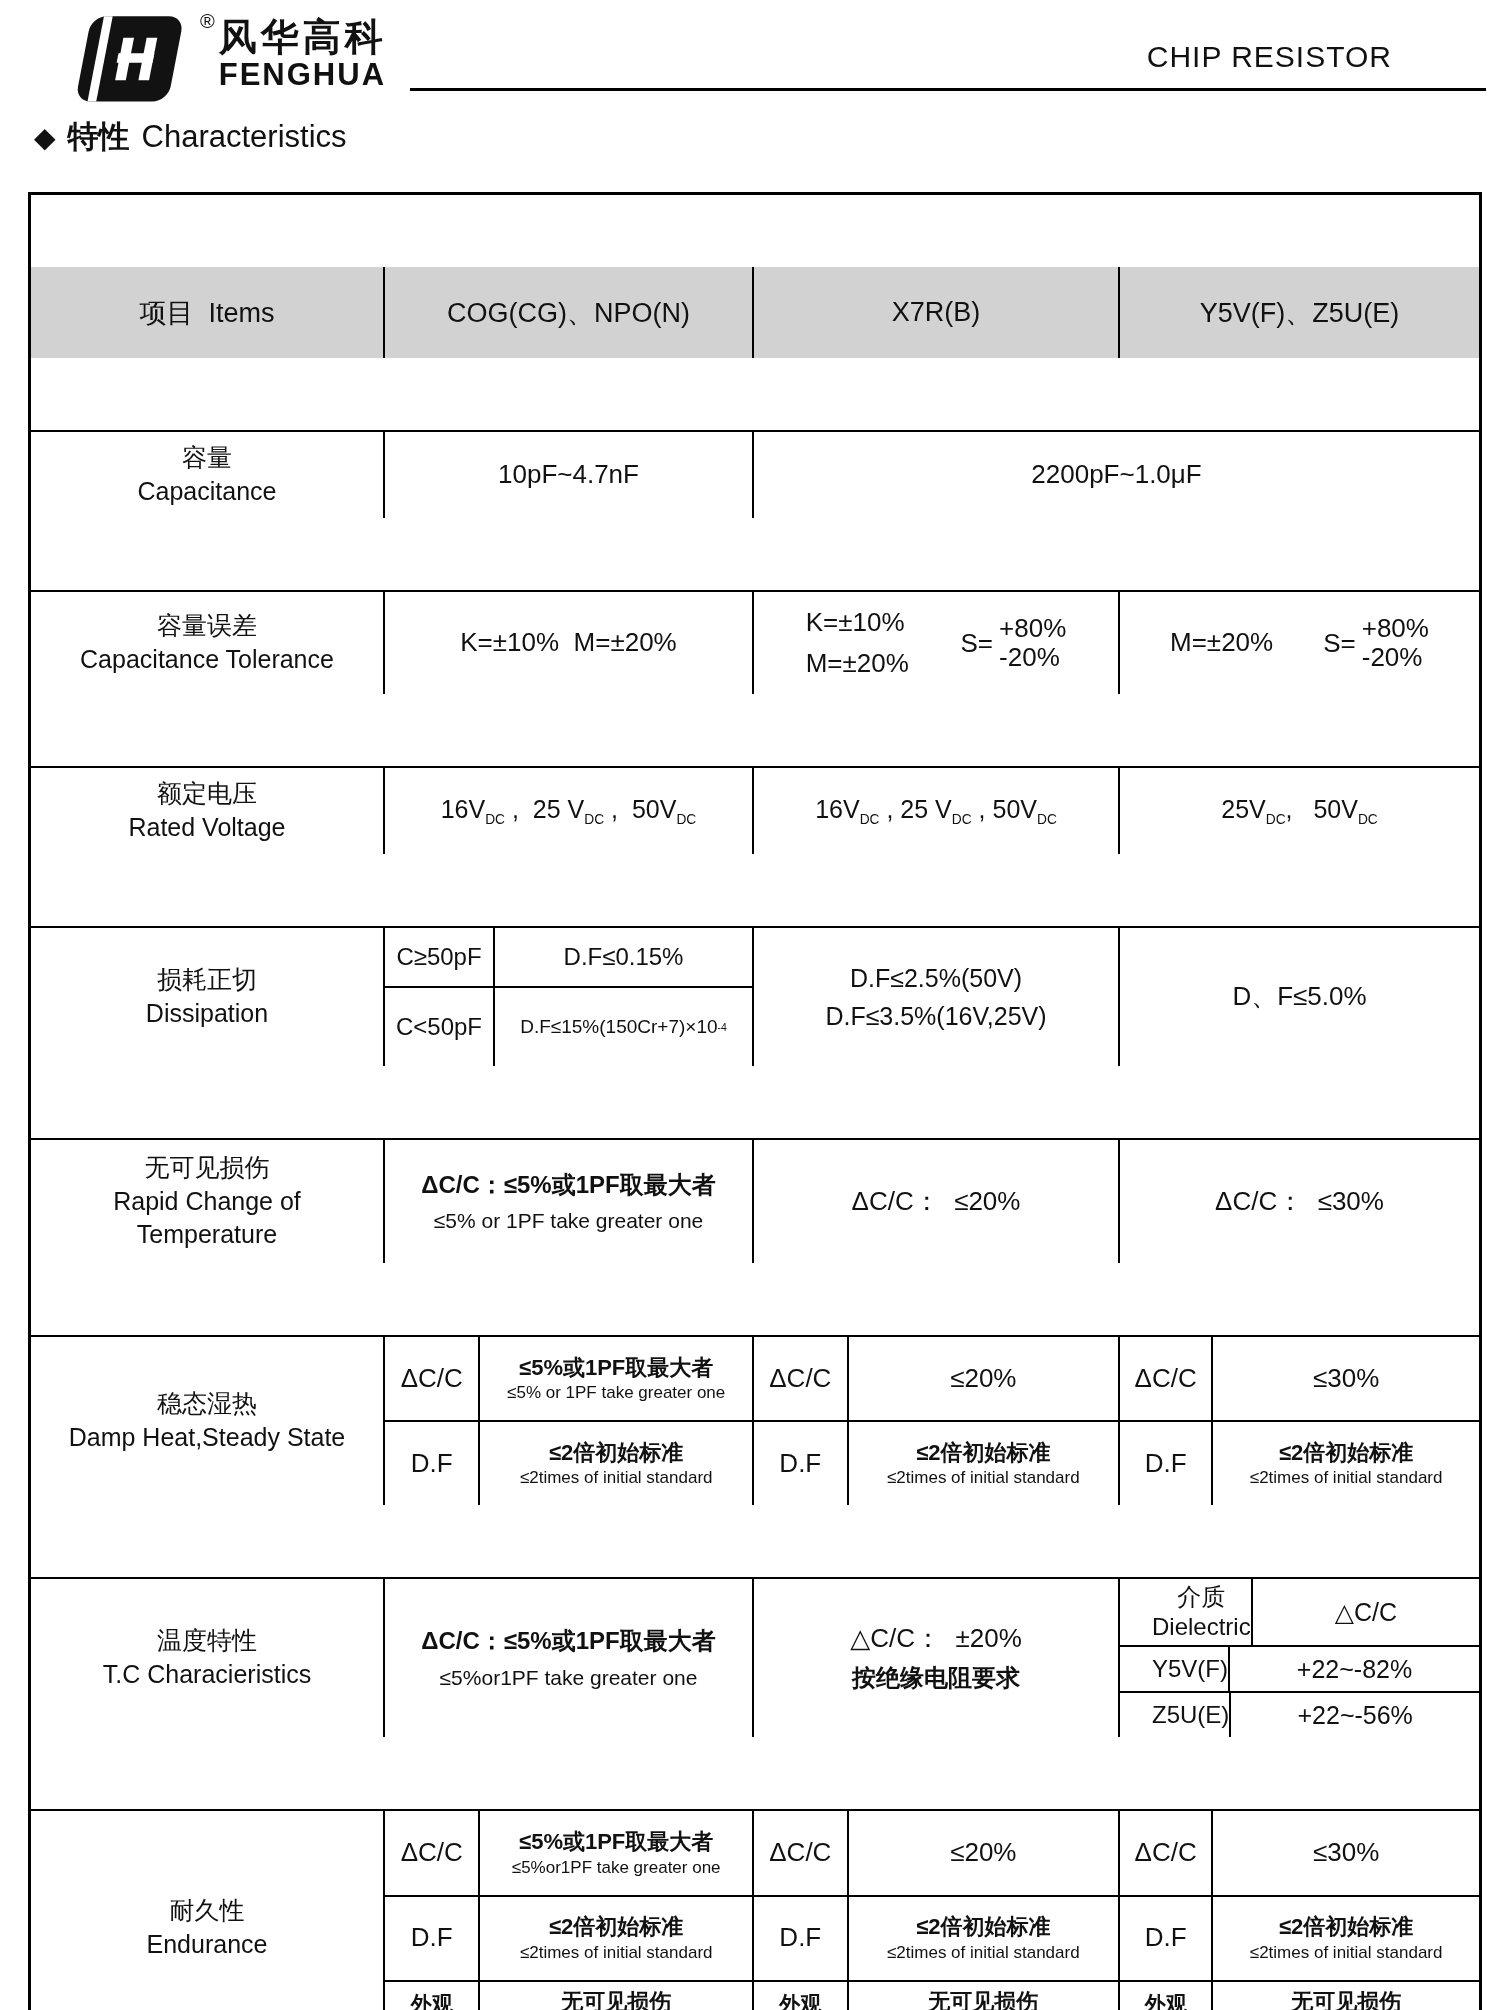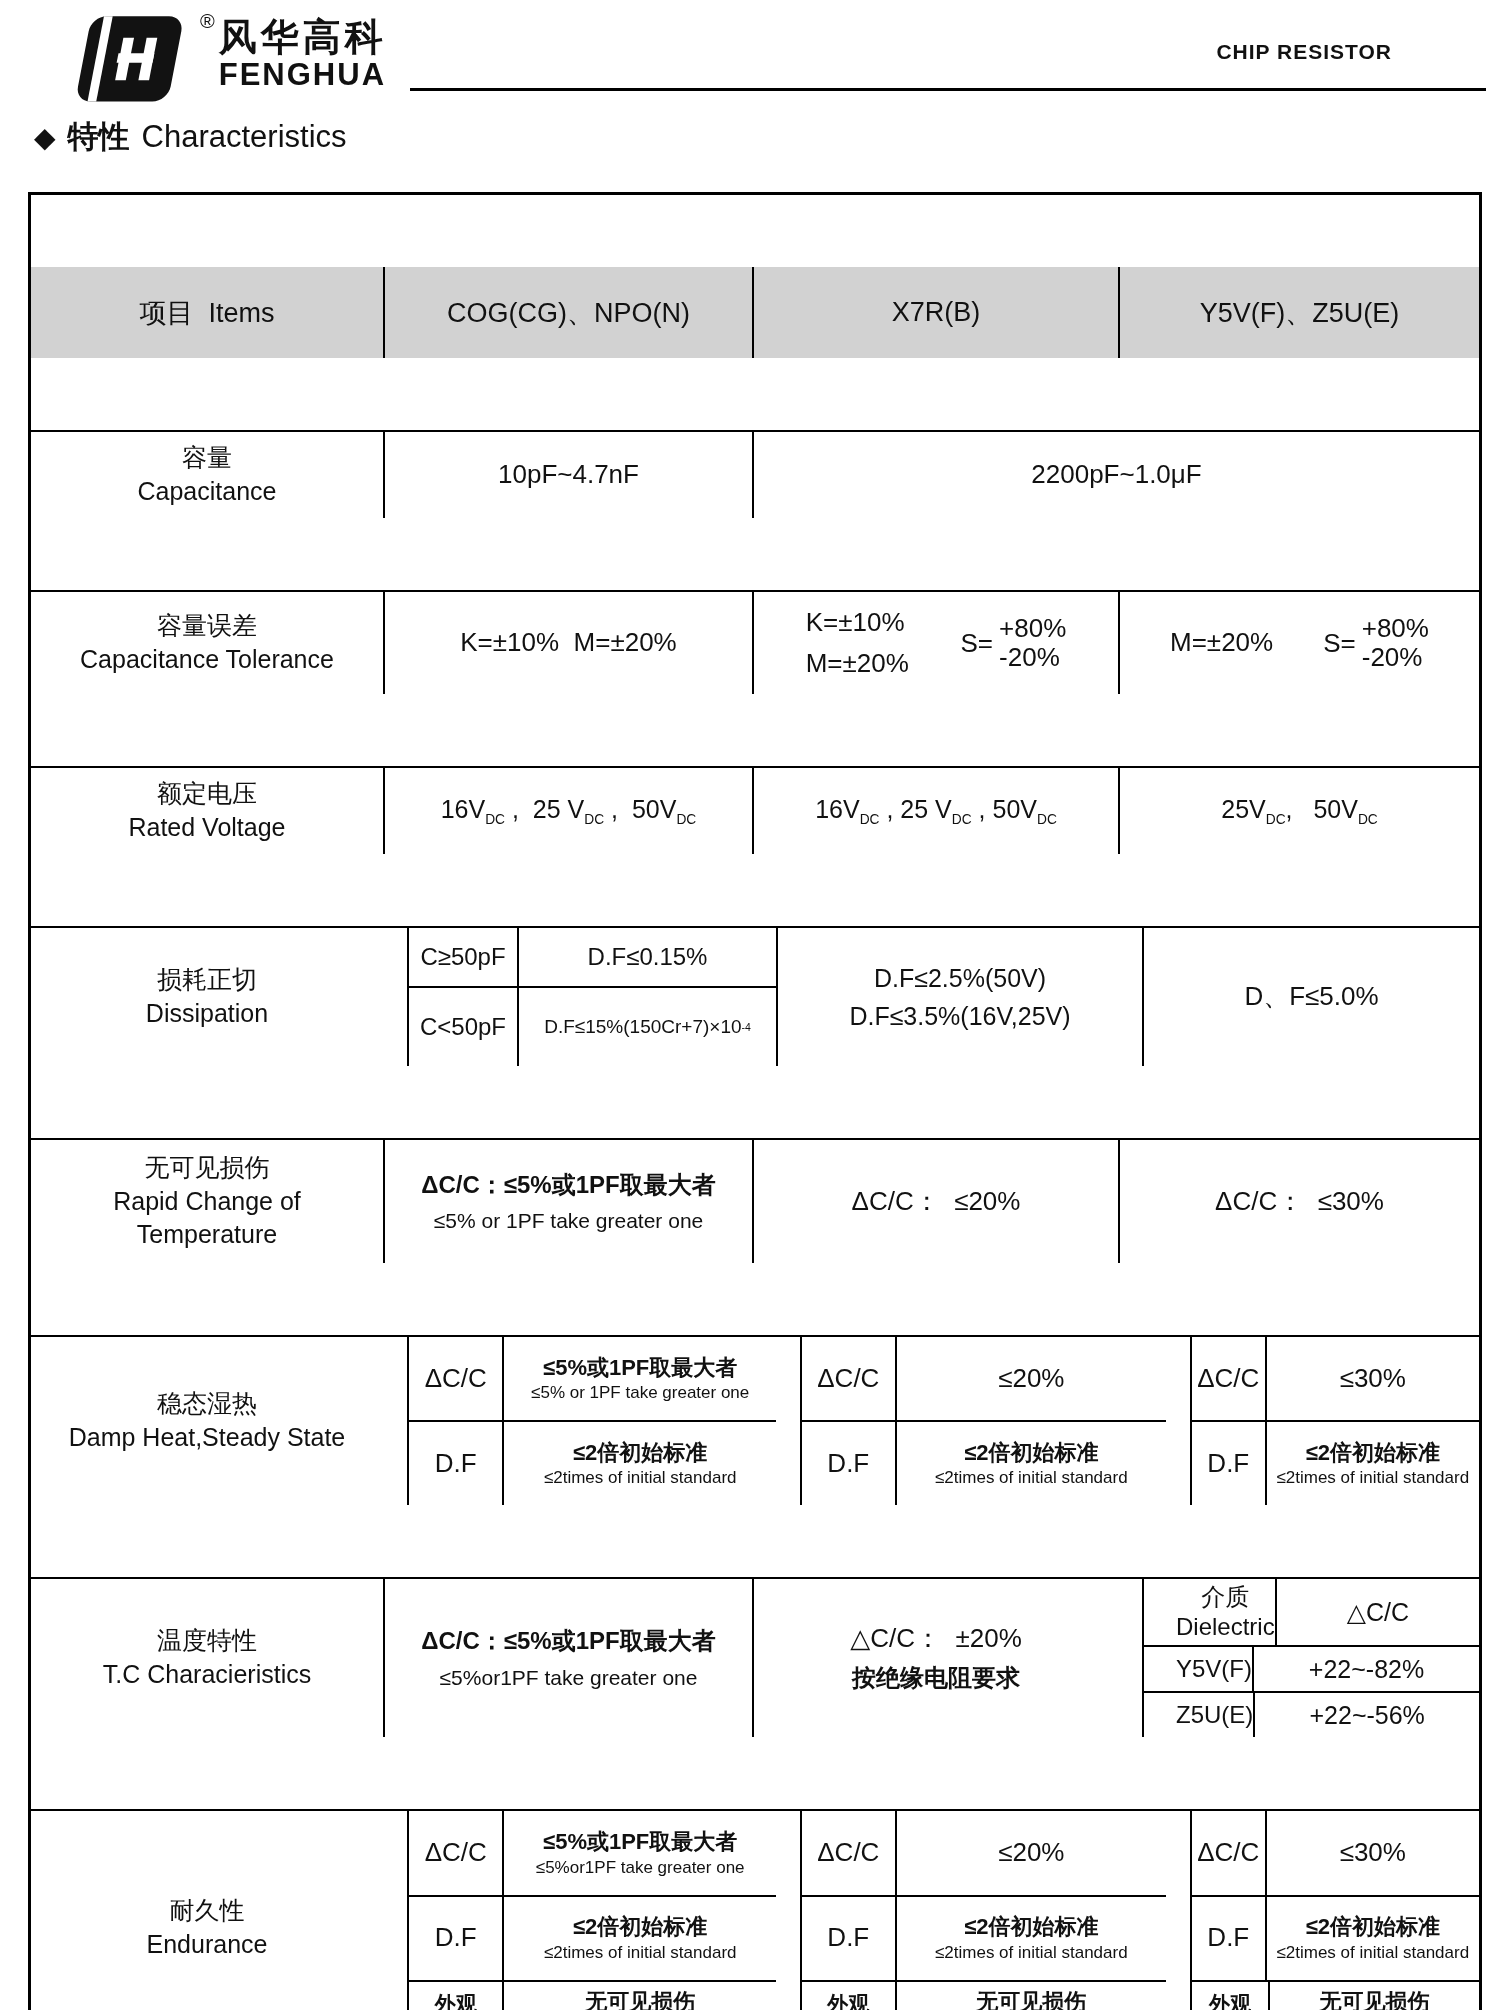--- a/index.html
+++ b/index.html
@@ -7,21 +7,21 @@
     position:relative;width:1510px;height:2010px;background:#ffffff;
     font-family:"Liberation Sans", sans-serif;color:#111;overflow:hidden;
   }
   
   .brand{position:absolute;left:72px;top:12px;display:flex;align-items:flex-start;}
   .logo-mark{display:block;}
   .reg{font-size:20px;margin:-2px 4px 0 2px;}
   .brand-text{display:flex;flex-direction:column;margin-top:6px;}
   .brand-cn{font-size:38px;font-weight:bold;letter-spacing:4px;line-height:1.05;}
   .brand-en{font-size:31px;font-weight:600;letter-spacing:2px;line-height:1.1;}
-  .chip-title{position:absolute;right:118px;top:40px;font-size:21px;letter-spacing:1px;font-weight:700;}
+  .chip-title{position:absolute;right:118px;top:40px;font-size:30px;letter-spacing:1px;font-weight:400;}
   .rule{position:absolute;left:410px;right:24px;top:88px;height:3px;background:#000;}
   .sec-title{position:absolute;left:34px;top:116px;display:flex;align-items:center;gap:12px;}
   .sec-bullet{font-size:28px;}
   .sec-cn{font-size:31px;font-weight:bold;}
   .sec-en{font-size:31px;}
   
   .tbl{position:absolute;left:28px;top:192px;width:1454px;border:3px solid #000;
        box-sizing:border-box;white-space:pre-wrap;}
   .band{display:flex;border-top:2px solid #000;box-sizing:border-box;}
   .band.bt0{border-top:none;}
@@ -41,21 +41,21 @@
   .enS{font-size:17px;line-height:1.3;}
   .enS:empty{display:none;}
   sub{font-size:0.55em;margin-top:8px;}
   sup{font-size:0.55em;}
   
   .sfrac{display:flex;align-items:center;gap:6px;font-size:26px;}
   .stack{display:flex;flex-direction:column;line-height:1.1;text-align:left;}
   .row-flex{flex-direction:row;justify-content:space-evenly;align-items:center;}
   .kcol{display:flex;flex-direction:column;gap:10px;align-items:flex-start;font-size:26px;}
   
-  .subrows{padding:0;align-items:stretch;justify-content:flex-start;margin-left:24px;}
+  .subrows{padding:0;align-items:stretch;justify-content:flex-start;}
   .srow{flex:1;display:flex;border-top:2px solid #000;box-sizing:border-box;}
   .srow:first-child{border-top:none;}
   .srow.app{flex:0 0 64px;}
   .sk{flex:0 0 26%;border-right:2px solid #000;box-sizing:border-box;display:flex;
       flex-direction:column;align-items:center;justify-content:center;text-align:center;}
   .sv{flex:1;display:flex;flex-direction:column;align-items:center;justify-content:center;text-align:center;}
   .appk-cn{font-size:21px;font-weight:bold;line-height:1.15;}
   .appk-en{font-size:15px;letter-spacing:-0.5px;line-height:1.2;}
   
   .drow{display:flex;border-top:2px solid #000;box-sizing:border-box;}

